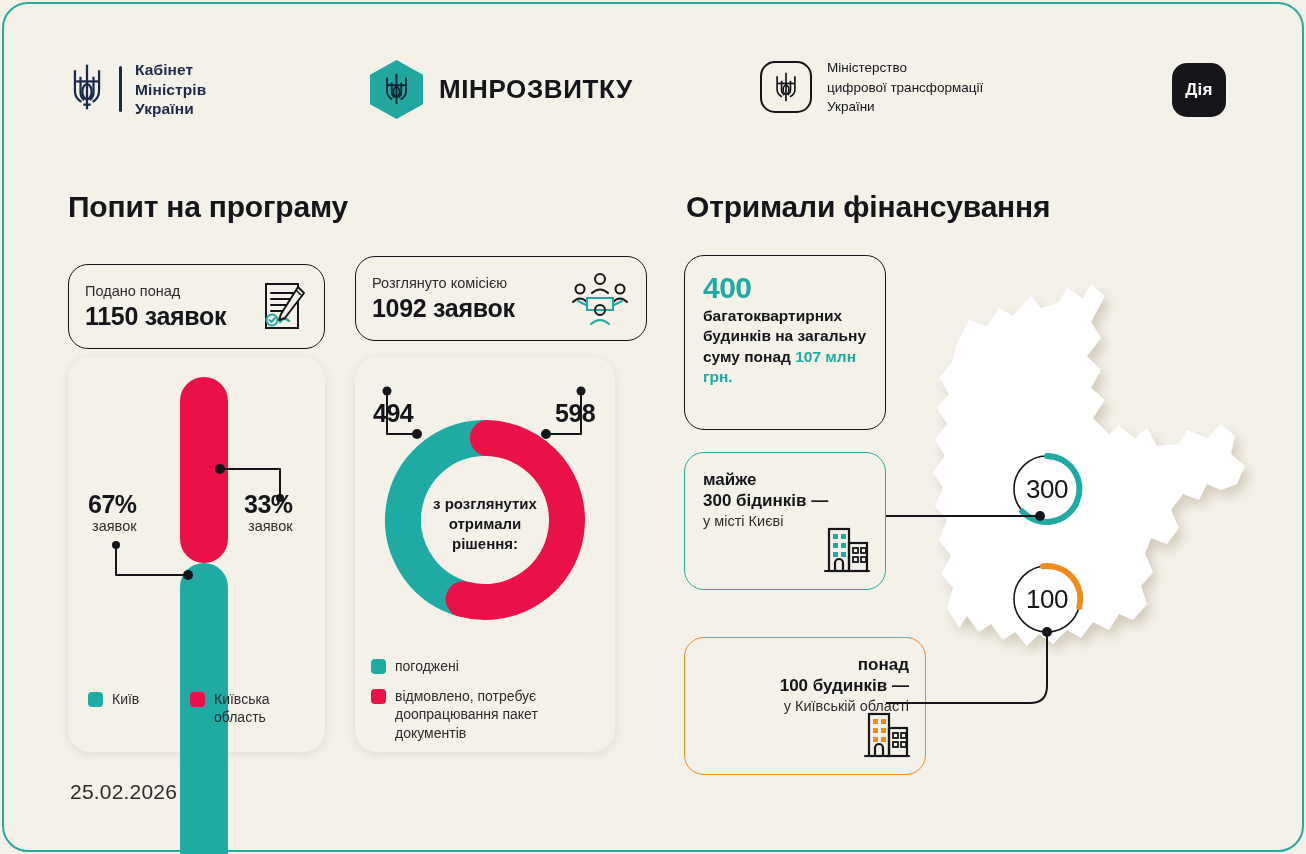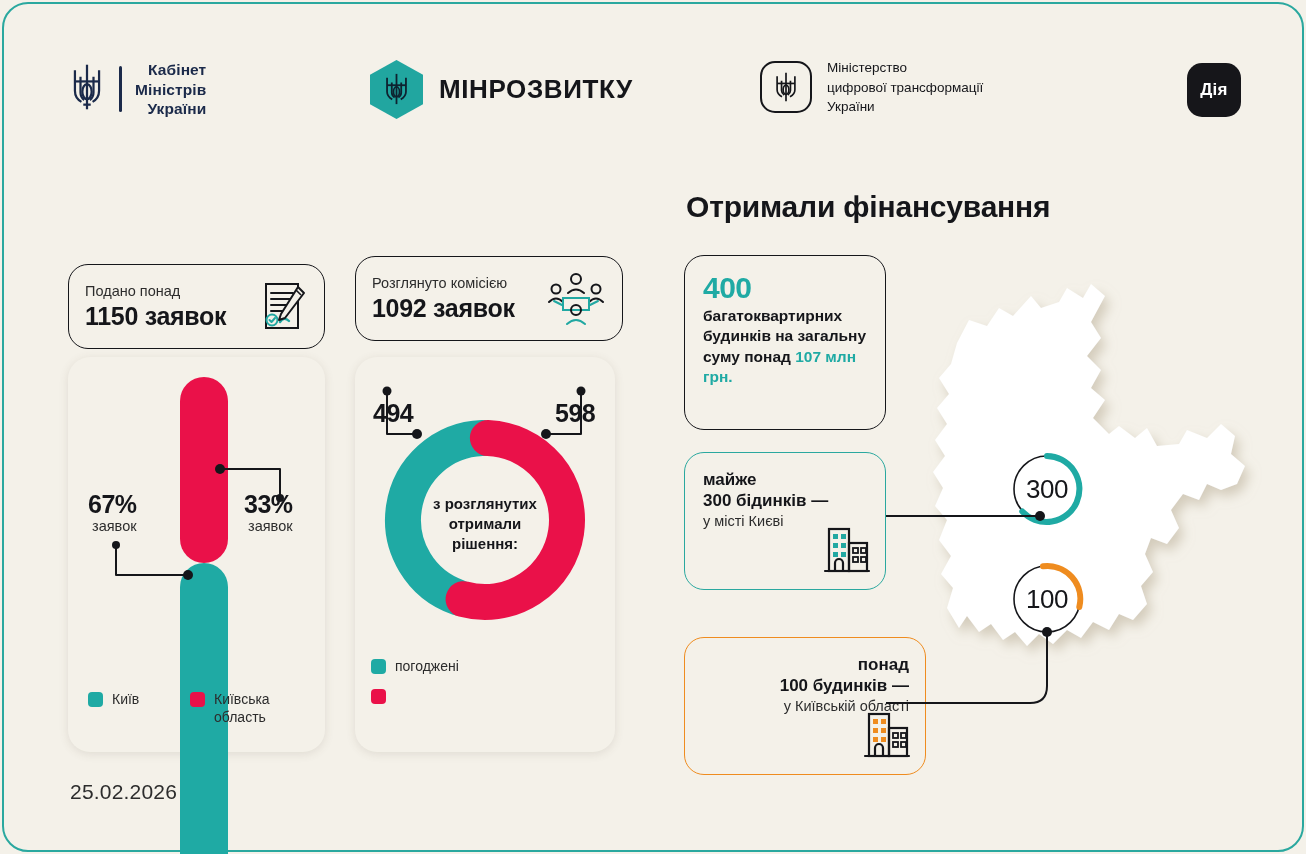--- a/index.html
+++ b/index.html
@@ -24,38 +24,38 @@
     border-radius:26px;
     pointer-events:none;
   }
 
   
   .header { position:absolute; left:0; top:0; width:1306px; height:160px; }
 
   .logo-cmu { position:absolute; left:68px; top:60px; display:flex; align-items:center; gap:13px; }
   .tryzub-cmu { width:38px; height:52px; }
   .cmu-divider { width:3px; height:46px; background:#1b2a4a; border-radius:2px; }
-  .cmu-text { font-size:15.5px; line-height:1.26; font-weight:bold; color:#1b2a4a; letter-spacing:.1px;text-align:right; }
+  .cmu-text { font-size:15.5px; line-height:1.26; font-weight:bold; color:#1b2a4a; letter-spacing:.1px; }
 
   .logo-minroz { position:absolute; left:370px; top:60px; display:flex; align-items:center; gap:16px; }
   .hex-badge { position:relative; width:53px; height:59px; }
   .hex-shape {
     position:absolute; inset:0;
     background:#21a6a0;
     clip-path:polygon(50% 0%,100% 25%,100% 75%,50% 100%,0% 75%,0% 25%);
     border-radius:6px;
   }
   .hex-badge svg { position:absolute; left:14px; top:12px; }
   .minroz-text { font-size:26px; font-weight:bold; color:#15161a; letter-spacing:.6px; }
 
   .logo-mcd { position:absolute; left:760px; top:58px; display:flex; align-items:center; gap:15px; }
   .mcd-box { width:52px; height:52px; border:2px solid #15161a; border-radius:15px; display:flex; align-items:center; justify-content:center; }
   .mcd-text { font-size:13.5px; line-height:1.45; color:#15161a; font-weight:500; }
 
-  .logo-diia { position:absolute; left:1172px; top:63px; width:54px; height:54px; background:#16161a; border-radius:15px; display:flex; align-items:center; justify-content:center;margin-left:15px; }
+  .logo-diia { position:absolute; left:1172px; top:63px; width:54px; height:54px; background:#16161a; border-radius:15px; display:flex; align-items:center; justify-content:center; }
   .diia-text { color:#fff; font-size:17px; font-weight:bold; letter-spacing:.3px; }
 
   
   .sect-title {
     position:absolute;
     font-size:30px; font-weight:bold; color:#15161a;
     letter-spacing:-.2px;
   }
   #title-left  { left:68px;  top:190px; }
   #title-right { left:686px; top:190px; }
@@ -68,21 +68,21 @@
     border-radius:20px;
     display:flex; align-items:center;
     padding:0 16px;
   }
   .pill-card .txt { display:flex; flex-direction:column; justify-content:center; }
   .pill-card .small { font-size:14.5px; color:#2c2c2c; line-height:1.2; margin-bottom:3px; }
   .pill-card .big   { font-size:25px; font-weight:bold; color:#15161a; line-height:1.1; letter-spacing:-.3px; }
   .pill-card .ico   { margin-left:auto; display:flex; align-items:center; }
 
   #card-submitted { left:68px;  top:264px; width:257px; height:85px; }
-  #card-reviewed  { left:355px; top:256px; width:268px; height:85px; }
+  #card-reviewed  { left:355px; top:256px; width:292px; height:85px; }
 
   
   .panel {
     position:absolute;
     background:#f4f1e9;
     border-radius:22px;
     box-shadow:0 2px 10px rgba(90,80,60,.13);
   }
   #panel-bar   { left:68px;  top:357px; width:257px; height:395px; }
   #panel-donut { left:355px; top:357px; width:260px; height:395px; }
@@ -215,20 +215,21 @@
         <div>цифрової трансформації</div>
         <div>України</div>
       </div>
     </div>
 
     <div class="logo-diia">
       <span class="diia-text">Дія</span>
     </div>
   </div>
 
+  <div class="sect-title" id="title-left">Попит на програму</div>
   <div class="sect-title" id="title-right">Отримали фінансування</div>
 
   <div class="pill-card" id="card-submitted">
     <div class="txt">
       <div class="small">Подано понад</div>
       <div class="big">1150 заявок</div>
     </div>
     <div class="ico">
       <svg width="54" height="58" viewBox="0 0 54 58" fill="none">
         <rect x="12" y="6" width="32" height="44" stroke="#15161a" stroke-width="2"></rect>
@@ -318,20 +319,21 @@
       <circle cx="226" cy="34" r="4.5" fill="#15161a"></circle>
       <circle cx="191" cy="77" r="5" fill="#15161a"></circle>
     </svg>
 
     <div class="legend-row" id="donut-legend-ok">
       <div class="swatch" id="sw-don-ok" style="background: rgb(31, 170, 164);"></div>
       <div class="legend-txt">погоджені</div>
     </div>
     <div class="legend-row" id="donut-legend-deny">
       <div class="swatch" id="sw-don-deny" style="background: rgb(234, 17, 73);"></div>
+      <div class="legend-txt">відмовлено, потребує доопрацювання пакет документів</div>
     </div>
   </div>
 
   <svg id="map" width="400" height="500" viewBox="0 0 400 500">
     <defs>
       <filter id="mapshadow" x="-20%" y="-20%" width="150%" height="150%">
         <feDropShadow dx="5" dy="7" stdDeviation="6" flood-color="#b9ad97" flood-opacity="0.55"></feDropShadow>
       </filter>
     </defs>
     <path filter="url(#mapshadow)" fill="#ffffff" d="

